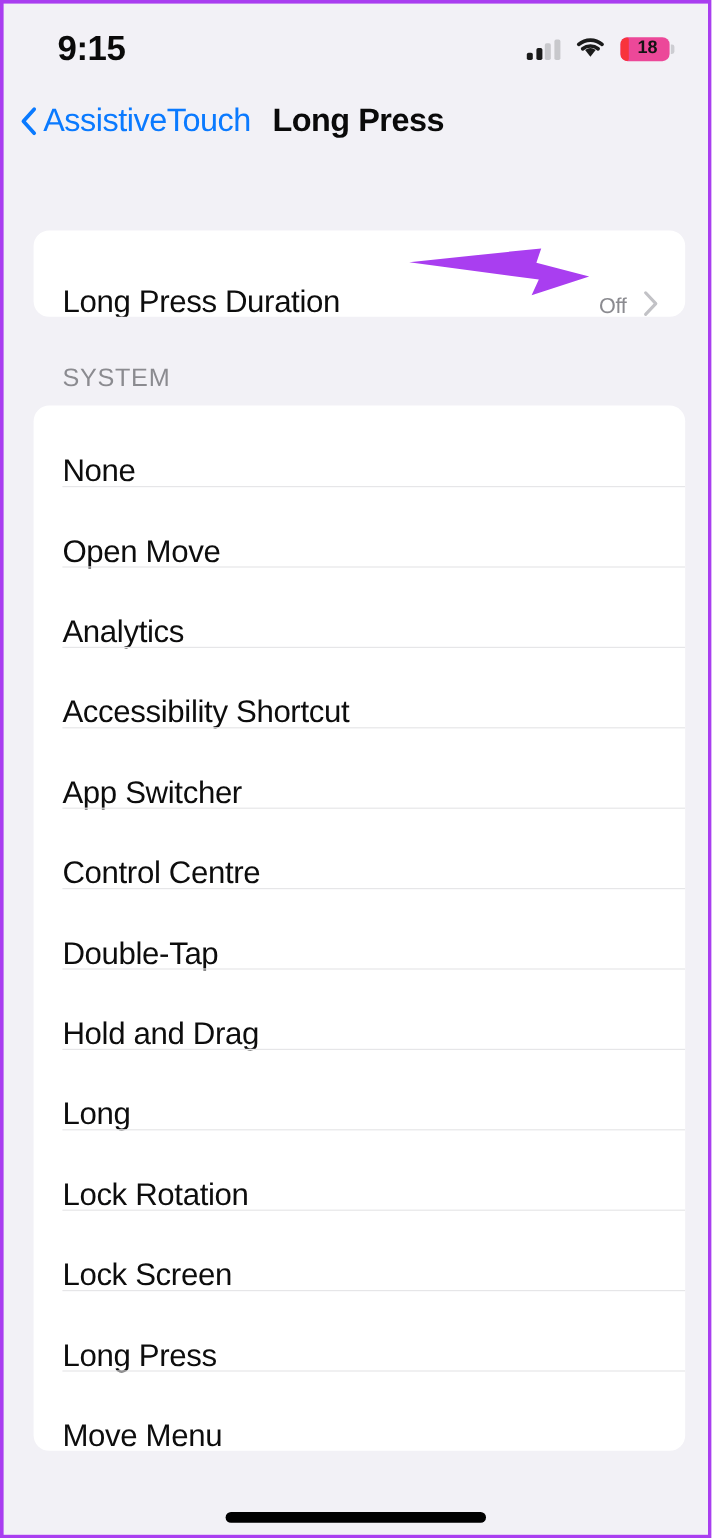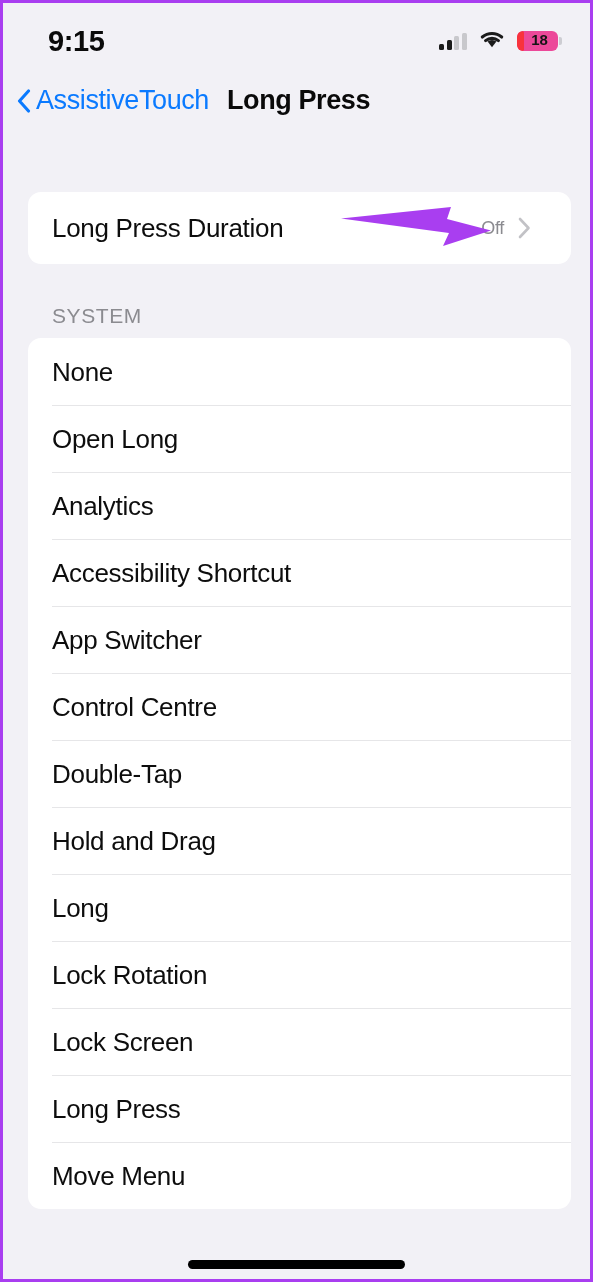--- a/index.html
+++ b/index.html
@@ -133,23 +133,23 @@
     border-radius: 13px;
     overflow: hidden;
   }
   #duration-card { top: 189px; }
   #system-card   { top: 335px; }
 
   .row {
     position: relative;
     height: 67px;
     display: flex;
-    align-items: center;
+    align-items: flex-end;
     padding-left: 24px;
-    padding-right: 40px;
+    padding-right: 22px;
   }
   #duration-card .row { height: 72px; }
 
   .row-label {
     font-size: 26px;
     color: #0d0d0d;
     letter-spacing: -0.3px;
     line-height: 1;
     flex: 1;
   }
@@ -267,21 +267,21 @@
     </svg>
   </span>
 
   <div id="system-header">SYSTEM</div>
 
   <div class="card" id="system-card">
     <div class="row">
         <span class="row-label">None</span>
       </div>
     <div class="row">
-        <span class="row-label">Open Long</span>
+        <span class="row-label">Open Move</span>
       </div>
     <div class="row">
         <span class="row-label">Analytics</span>
       </div>
     <div class="row">
         <span class="row-label">Accessibility Shortcut</span>
       </div>
     <div class="row">
         <span class="row-label">App Switcher</span>
       </div>

